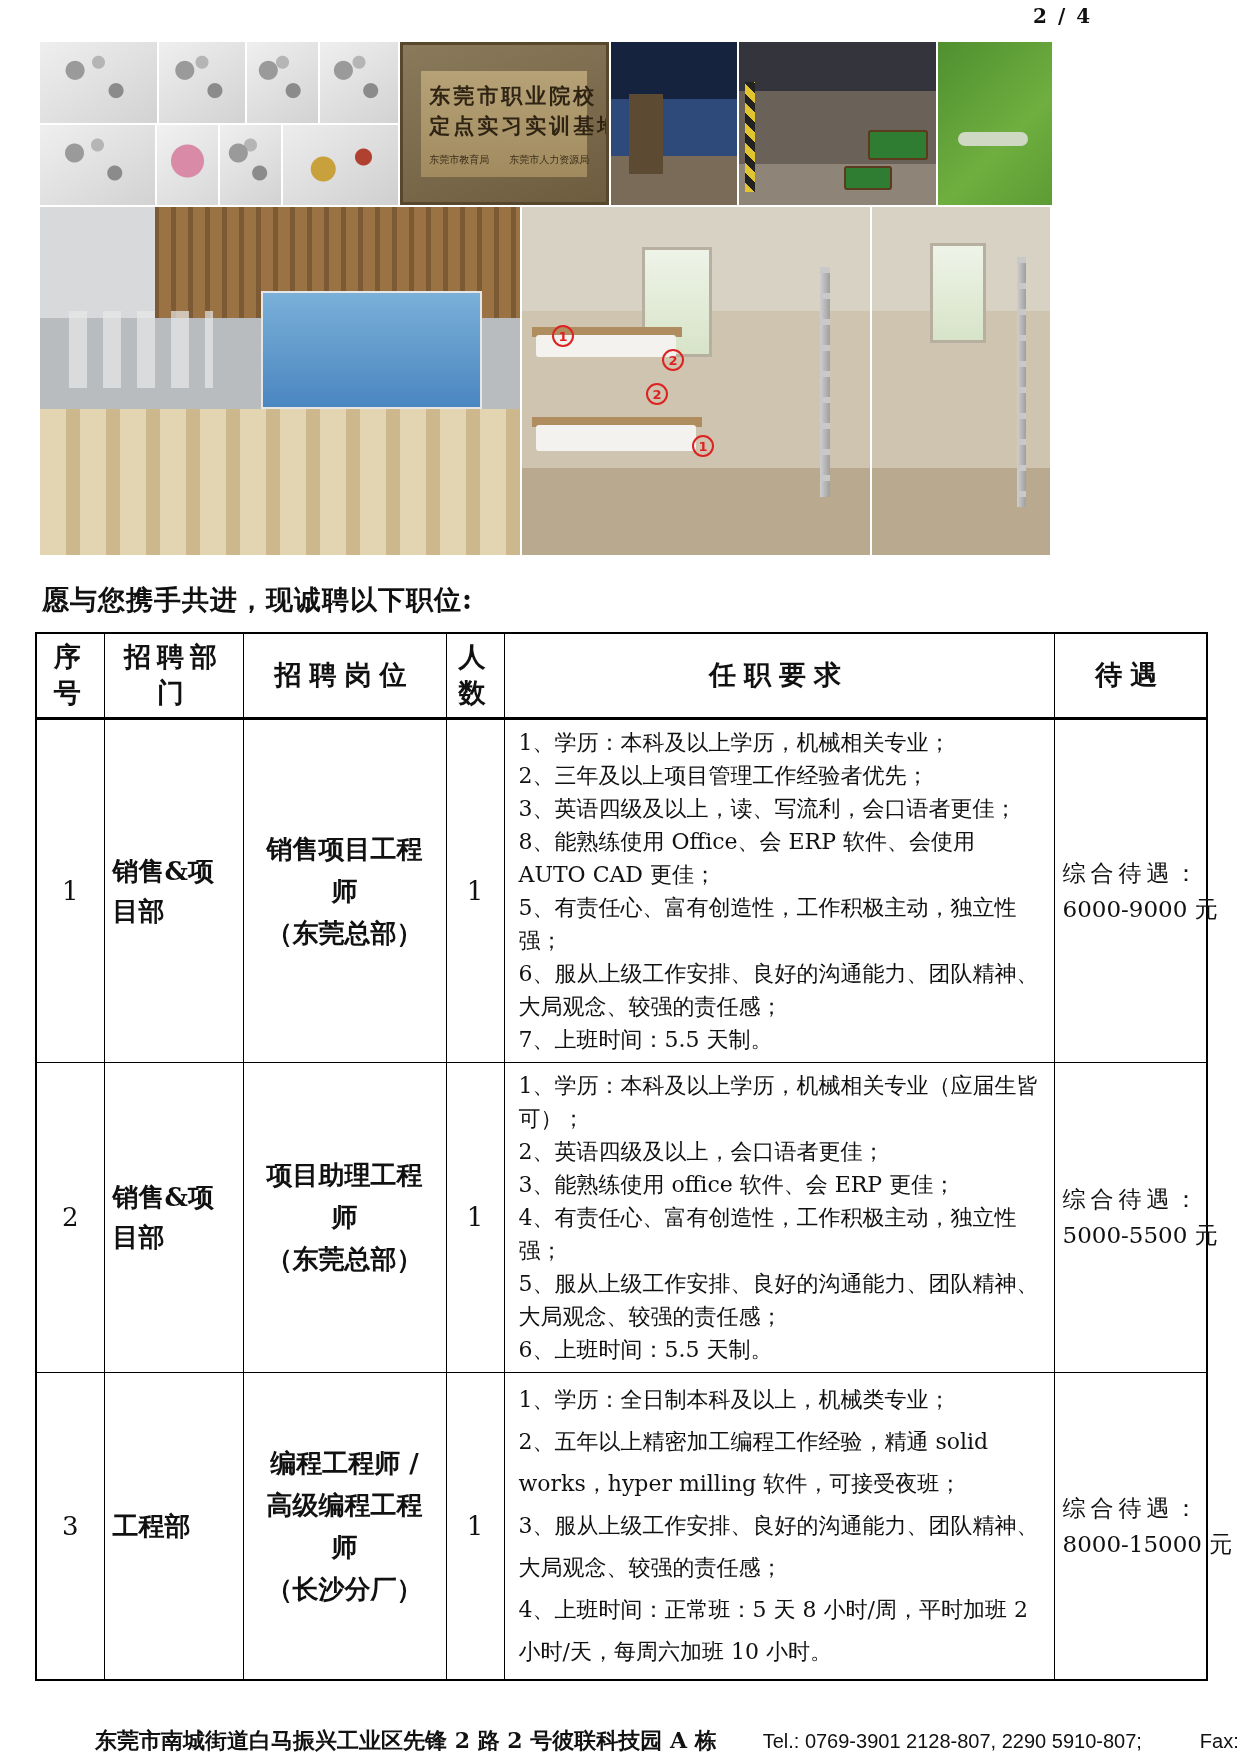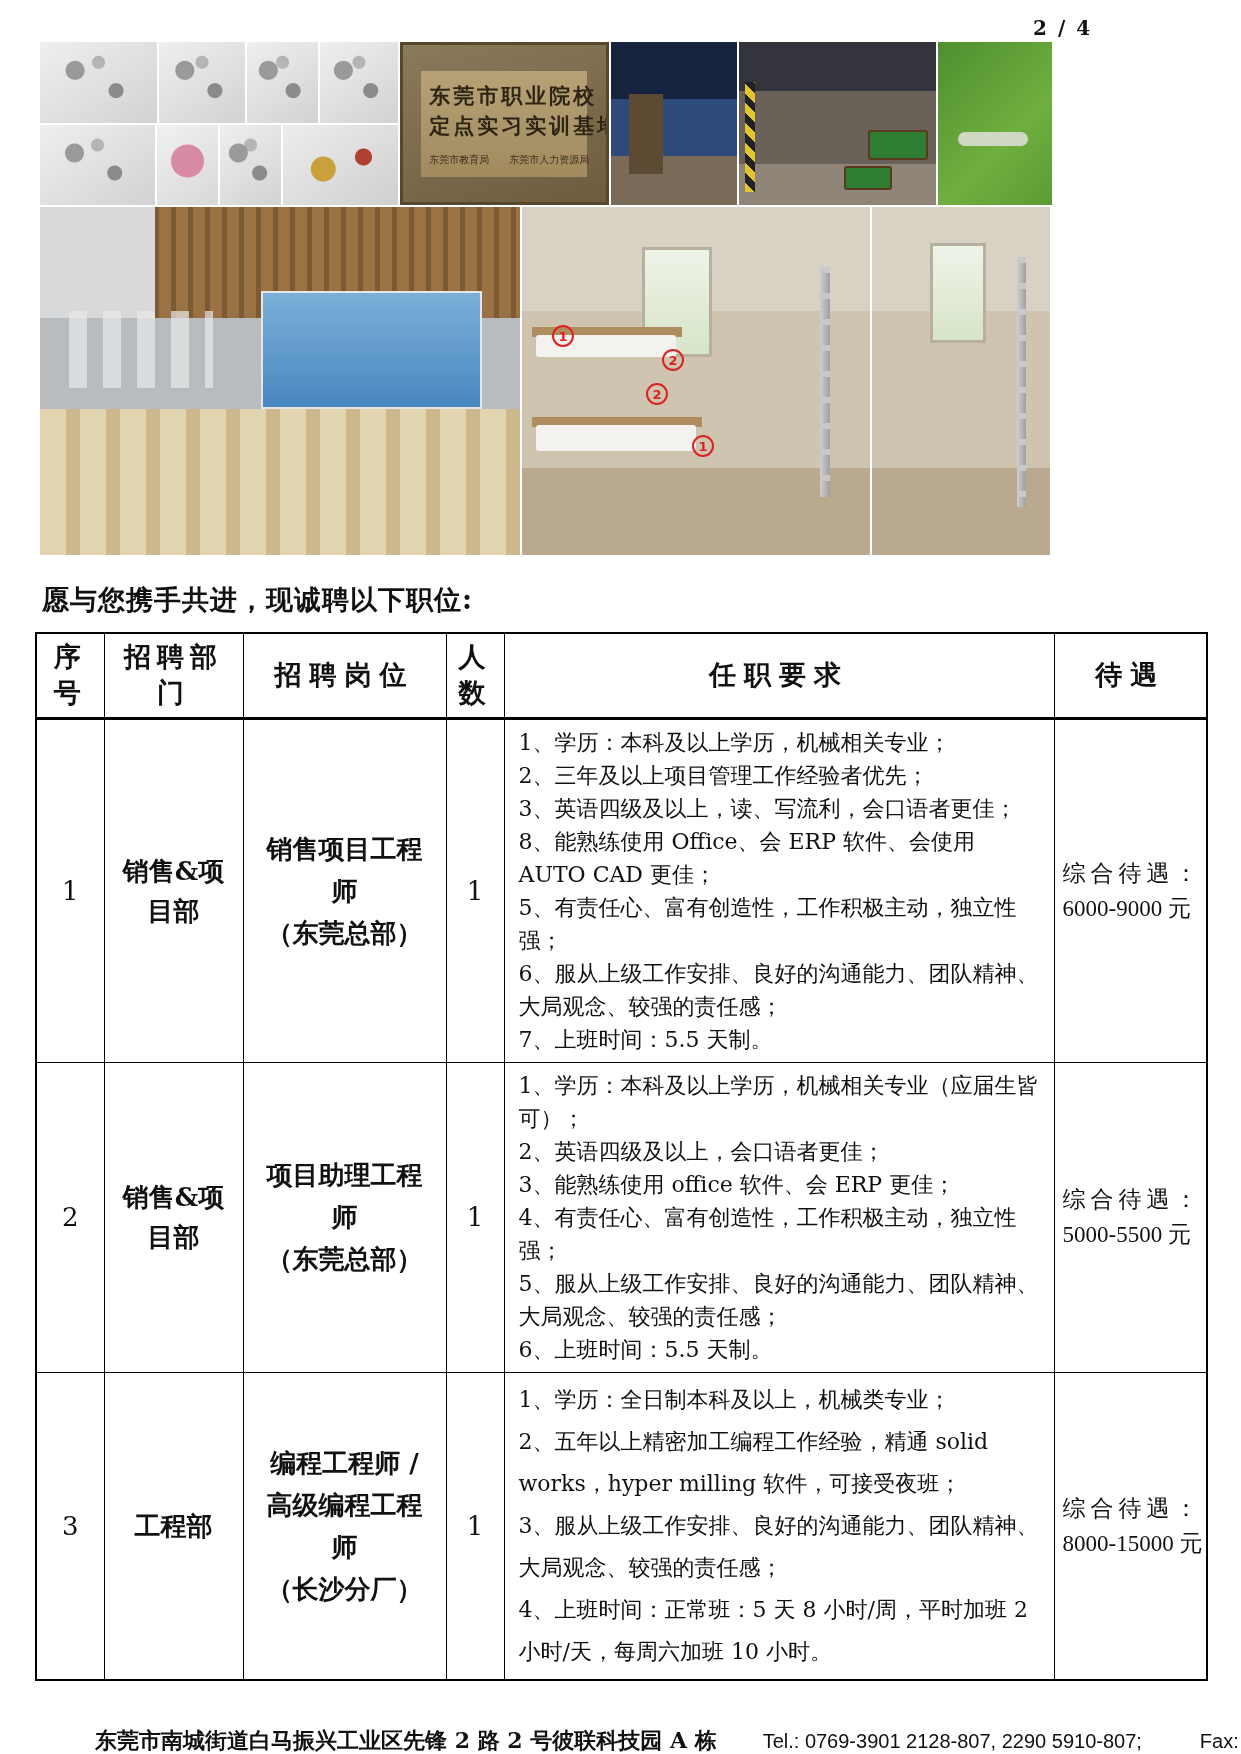--- a/index.html
+++ b/index.html
@@ -1,19 +1,19 @@
 <!DOCTYPE html>
 <html><head>
 <meta charset="utf-8">
 <style>
   * { margin:0; padding:0; box-sizing:border-box; }
   body { background:#888; font-family:"DejaVu Serif", serif; }
   .page { position:relative; width:1241px; height:1754px; background:#fff; margin:0 auto; overflow:hidden; color:#111; }
 
-  .page-number { position:absolute; top:16px; left:1033px; font:bold 20px "DejaVu Serif", serif; letter-spacing:2px; }
+  .page-number { position:absolute; top:4px; left:1033px; font:bold 20px "DejaVu Serif", serif; letter-spacing:2px; }
 
   
   .gallery { position:absolute; left:40px; top:42px; width:1012px; height:513px; }
   .g-rowA { display:flex; height:163px; gap:2px; }
   .g-rowB { display:flex; height:348px; gap:2px; margin-top:2px; }
   .photo { position:relative; overflow:hidden; }
 
   .parts-grid { width:360px; display:flex; flex-direction:column; gap:2px; }
   .pg-row { display:flex; gap:2px; flex:1; }
   .pg-cell { background:
@@ -76,28 +76,28 @@
 
   
   table.jobs { position:absolute; left:35px; top:632px; width:1171px; border-collapse:collapse; table-layout:fixed; }
   table.jobs th, table.jobs td { border:1.5px solid #000; vertical-align:middle; }
   table.jobs { border:2.5px solid #000; }
   table.jobs thead th { border-bottom:3px solid #000; height:85px; font:bold 27px "DejaVu Serif", serif; text-align:center; }
   th .w1 { display:inline-block; width:36px; letter-spacing:6px; }
   th .w3 { display:inline-block; width:104px; letter-spacing:6px; }
   th .ls  { letter-spacing:8px; }
   td.c-no, td.c-cnt { text-align:center; font:26px "DejaVu Serif", serif; }
-  td.c-dept { text-align:center; font:bold 26px/40px "DejaVu Serif", serif; padding:0 8px; }
+  td.c-dept { font:bold 26px/40px "DejaVu Serif", serif; padding:0 8px; }
   td.c-pos { text-align:center; font:bold 26px/42px "DejaVu Serif", serif; padding:0 22px; }
   td.c-req { padding:6px 8px 6px 14px; }
   .req-line { font:22px/33px "DejaVu Serif", serif; text-align:left; }
   tr.r3 .req-line { line-height:42px; }
   td.c-sal { padding:0 8px; font:23px/36px "DejaVu Serif", serif; text-align:left; }
   .sal-label { letter-spacing:5px; white-space:nowrap; }
-  .sal-amount { white-space:nowrap;font-family:Liberation Serif, serif; }
+  .sal-amount { white-space:nowrap; }
   tr.r1 { height:313px; } tr.r2 { height:255px; } tr.r3 { height:300px; }
 
   
   .footer { position:absolute; left:95px; top:1726px; width:1100px; display:flex; align-items:baseline; white-space:nowrap; }
   .f-address { font:bold 22px "DejaVu Serif", serif; }
   .f-tel { font:20px "Liberation Sans", sans-serif; margin-left:46px; }
   .f-fax { font:20px "Liberation Sans", sans-serif; margin-left:58px; }
 </style>
 </head>
 <body>

